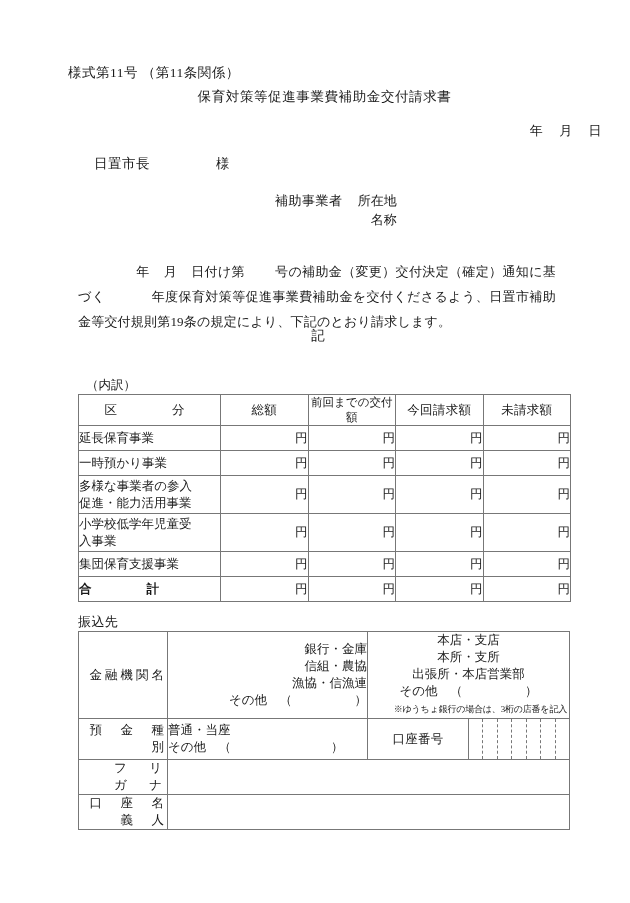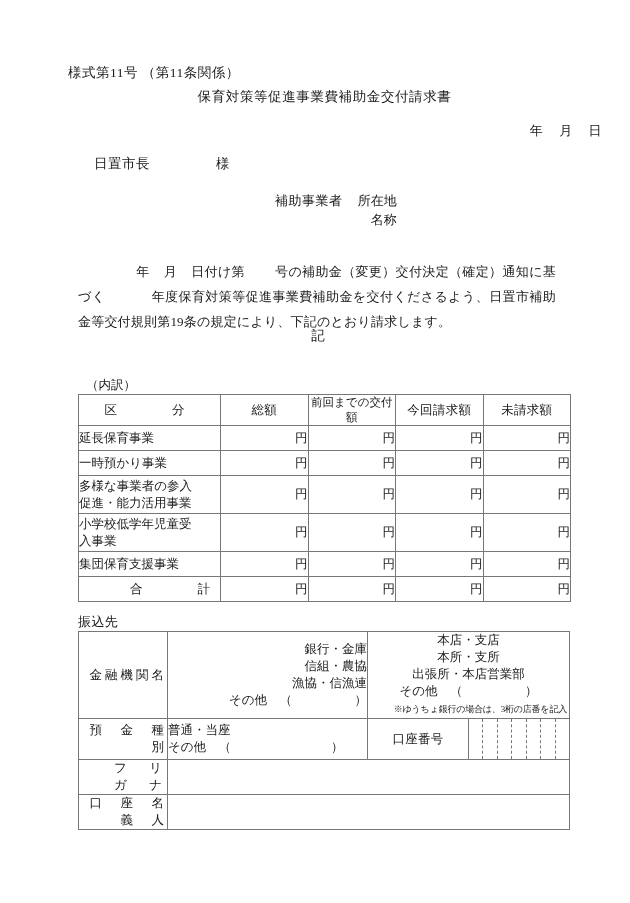--- a/index.html
+++ b/index.html
@@ -172,23 +172,24 @@
     text-align: left;
     padding-left: 7px;
     line-height: 16.5px;
   }
   .cell-label.two-line { height: 38px; }
   .cell-yen {
     text-align: right;
     padding-right: 9px;
   }
   .row-total .cell-label {
-    text-align: right;
+    text-align: left;
     letter-spacing: 10px;
-    padding-left: 8px;
+    padding-left: 0;
+    font-weight: bold;
   }
 
   
   .furikomi-label {
     position: absolute;
     left: 78px;
     top: 613px;
     font-size: 13px;
     letter-spacing: 0.4px;
   }

